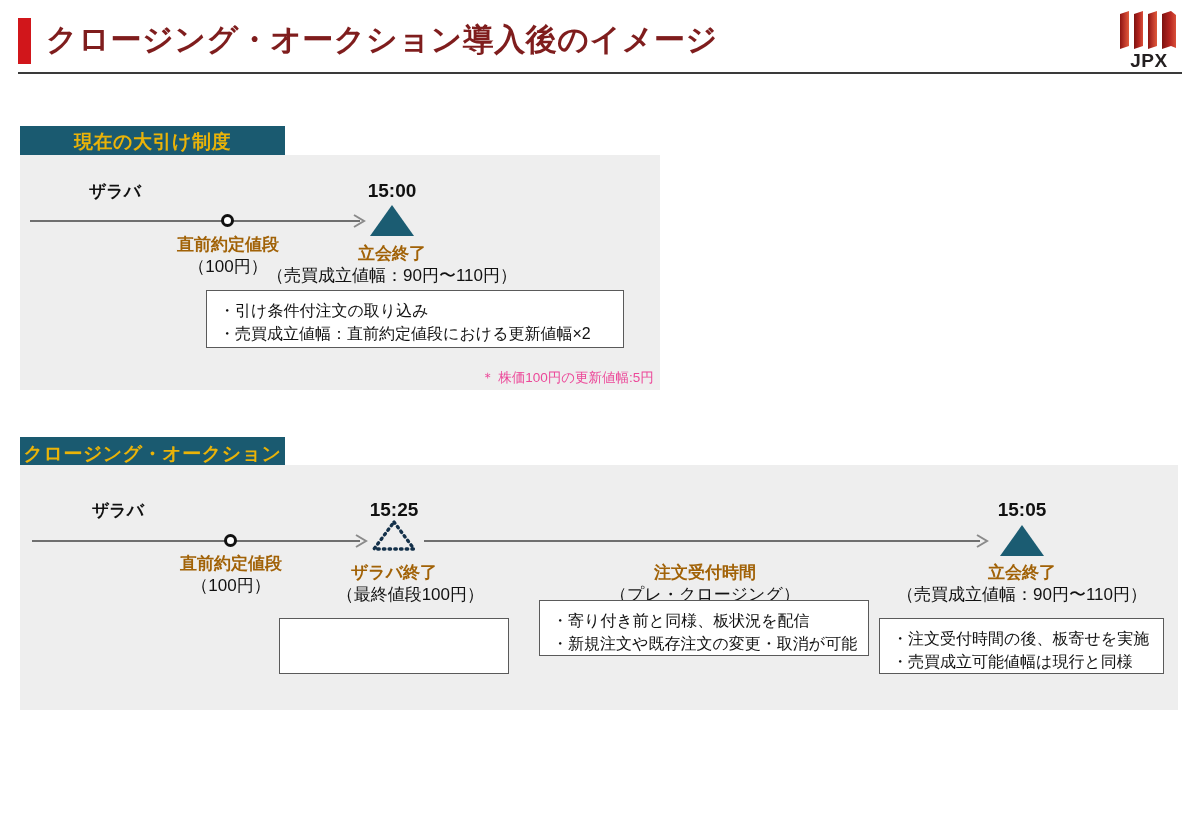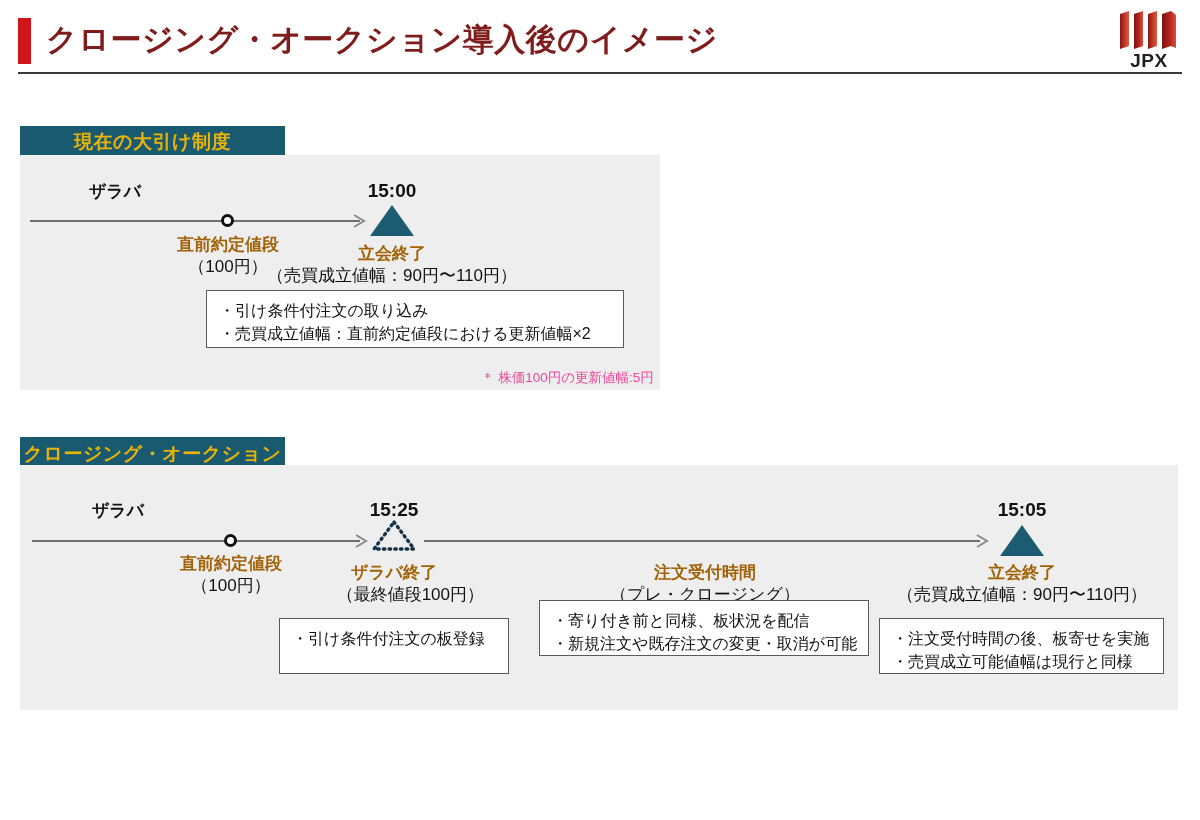--- a/index.html
+++ b/index.html
@@ -250,21 +250,20 @@
 <div class="lbl lbl-sub" style="left:304px; top:584px; width:180px;text-align:right;">（最終値段100円）</div>
 
 <div class="lbl lbl-strong" style="left:605px; top:562px; width:200px;">注文受付時間</div>
 <div class="lbl lbl-sub" style="left:605px; top:584px; width:200px;">（プレ・クロージング）</div>
 
 <div class="lbl lbl-time" style="left:962px; top:498px; width:120px;">15:05</div>
 <div class="lbl lbl-strong" style="left:962px; top:562px; width:120px;">立会終了</div>
 <div class="lbl lbl-sub" style="left:872px; top:584px; width:300px;">（売買成立値幅：90円〜110円）</div>
 
 <div class="note-box" style="left:279px; top:618px; width:230px; height:56px;">
-  <div class="note-line">・引け条件付注文の板登録</div>
 </div>
 
 <div class="note-box" style="left:539px; top:600px; width:330px; height:56px;">
   <div class="note-line">・寄り付き前と同様、板状況を配信</div>
   <div class="note-line">・新規注文や既存注文の変更・取消が可能</div>
 </div>
 
 <div class="note-box" style="left:879px; top:618px; width:285px; height:56px;">
   <div class="note-line">・注文受付時間の後、板寄せを実施</div>
   <div class="note-line">・売買成立可能値幅は現行と同様</div>

